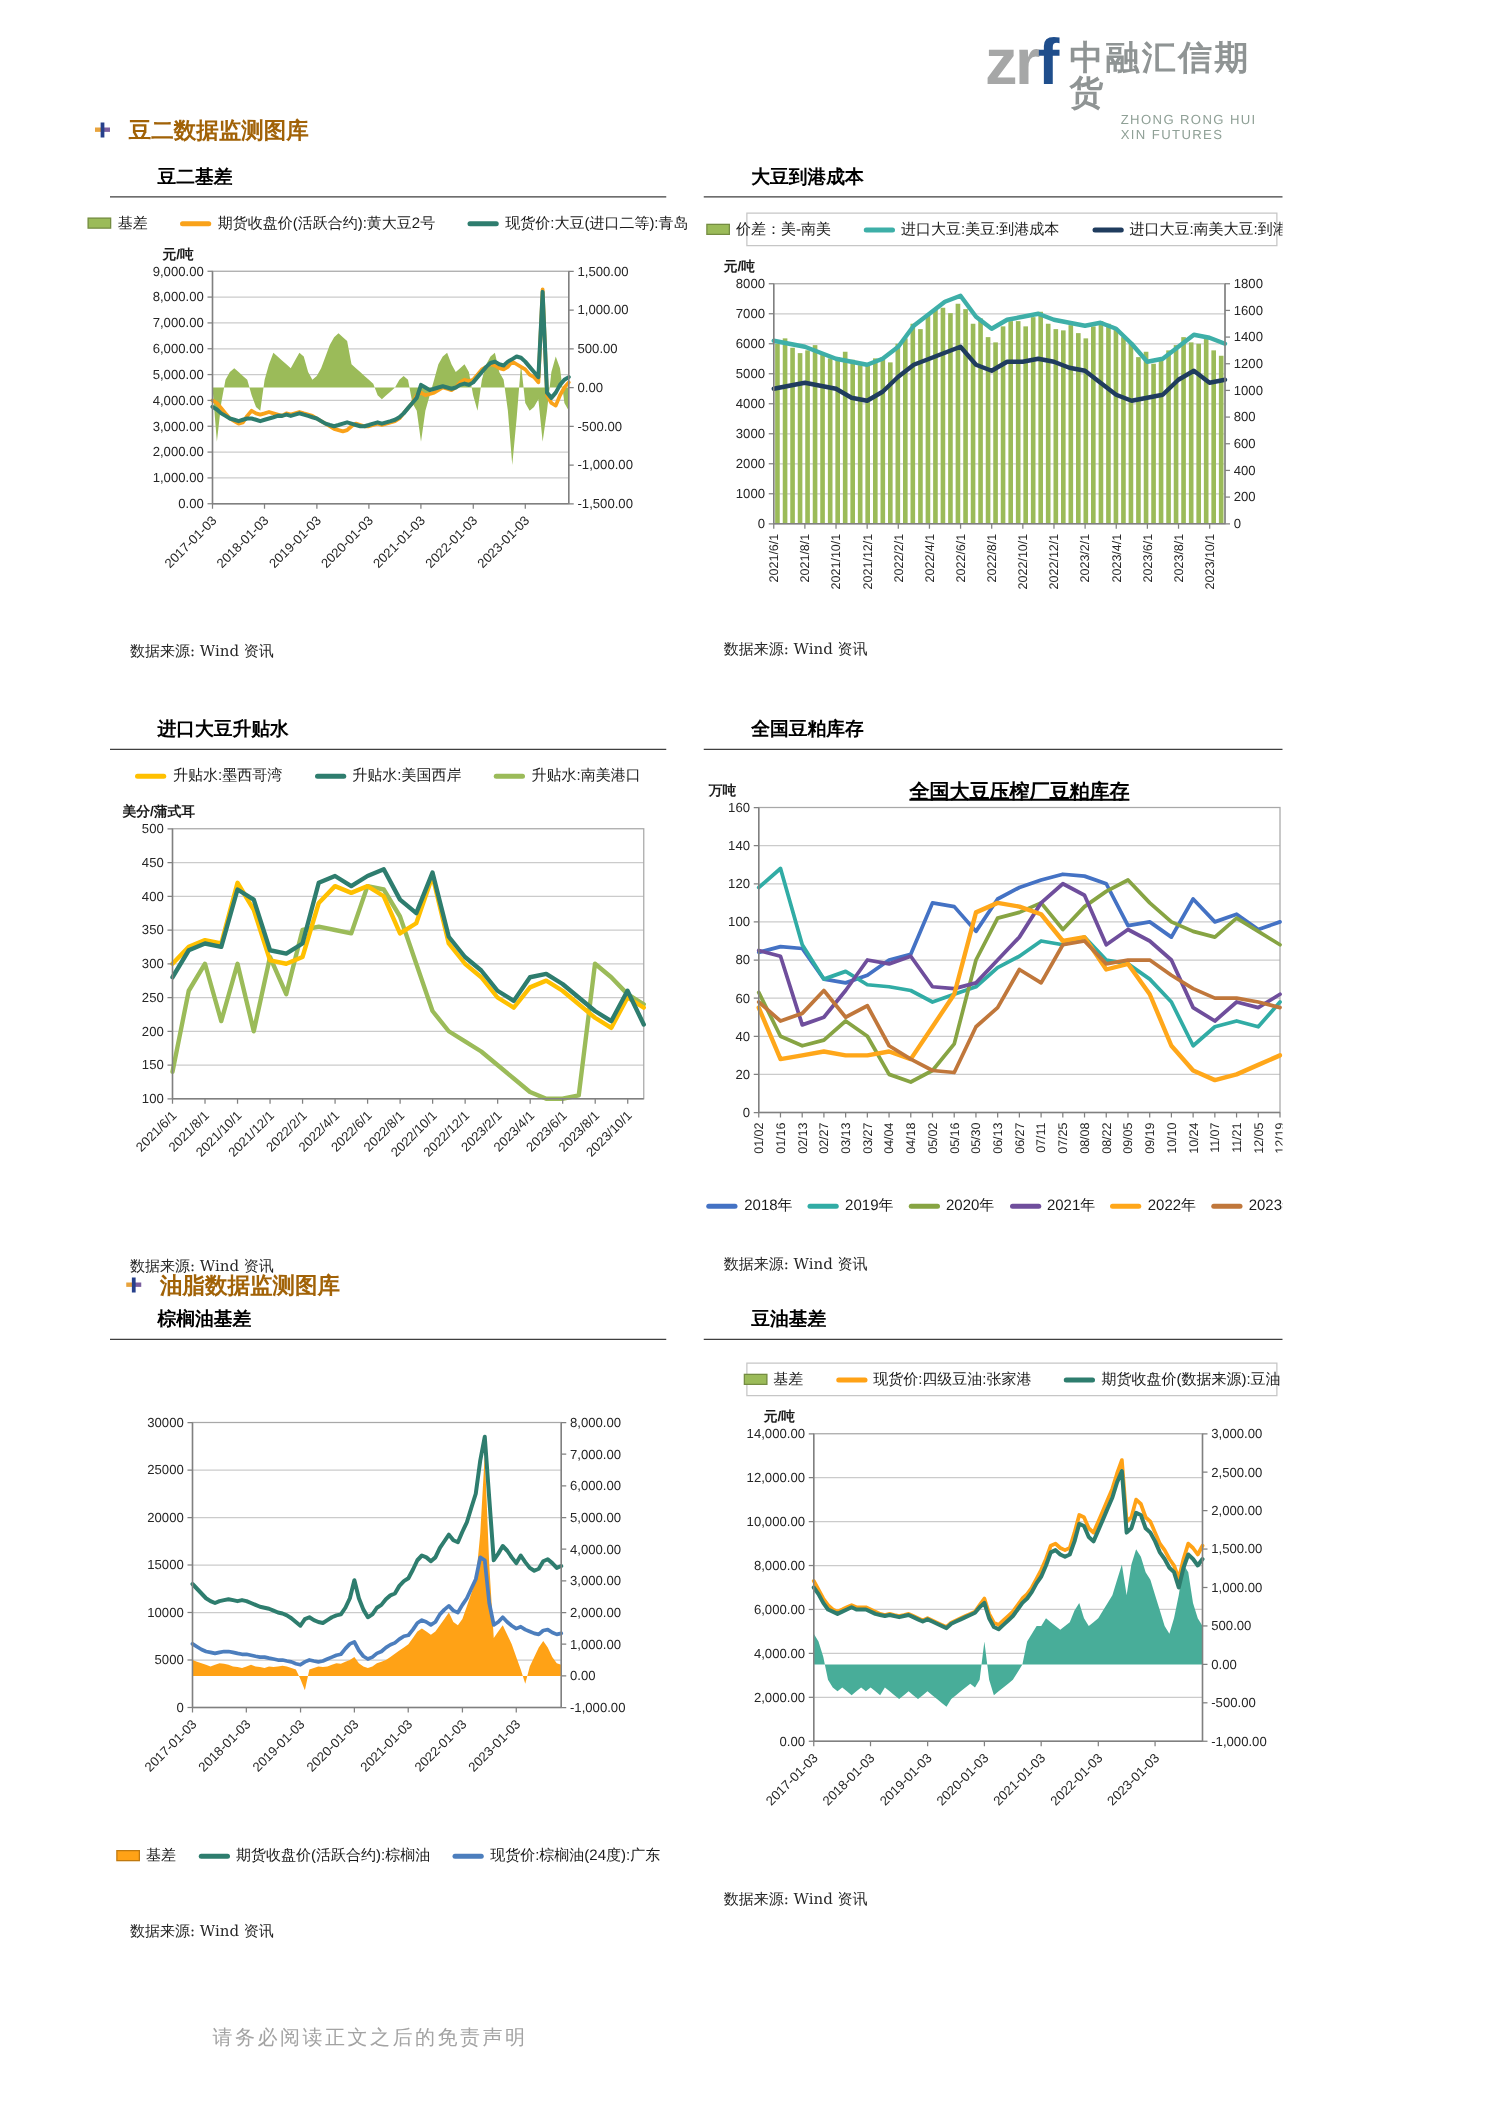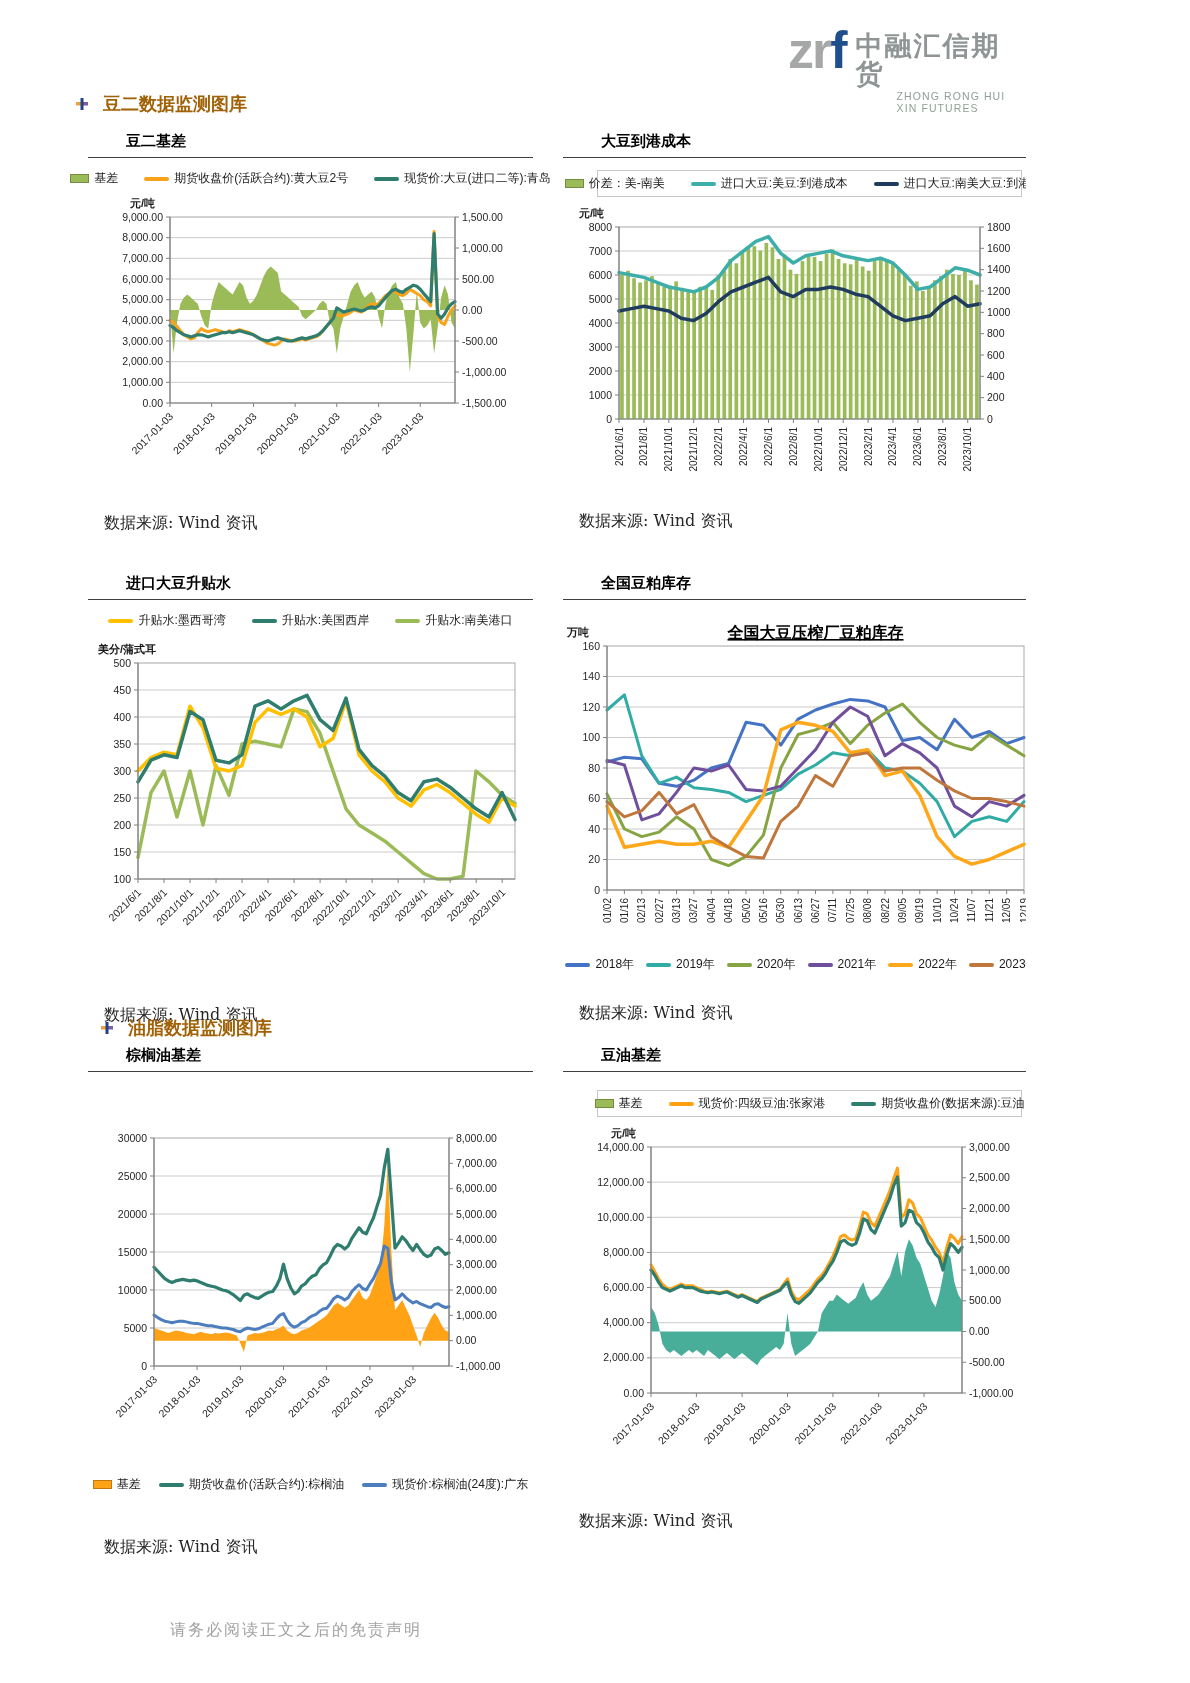--- a/index.html
+++ b/index.html
@@ -22,21 +22,21 @@
 
   
   .chart-block{position:absolute;}
   .chart-title{font-size:15px;font-weight:bold;color:#000;padding:0 0 6px 38px;border-bottom:1.5px solid #3f3f3f;}
   .legend{display:flex;align-items:center;justify-content:center;gap:26px;margin-top:12px;flex-wrap:nowrap;}
   .legend.boxed{border:1px solid #c6c6c6;padding:4px 6px;margin-left:34px;margin-right:18px;}
   .legend-item{display:flex;align-items:center;gap:5px;font-size:12px;color:#1a1a1a;white-space:nowrap;}
   .sw-box{width:19px;height:9px;display:inline-block;border:1px solid rgba(0,0,0,0.25);box-sizing:border-box;}
   .sw-line{width:25px;height:4px;border-radius:2px;display:inline-block;}
   .chart-mount{position:relative;}
-  .source{font-family:"DejaVu Serif",serif;font-size:16px;color:#262626;margin-left:16px;}
+  .source{font-family:"DejaVu Serif",serif;font-size:12px;color:#262626;margin-left:16px;}
 
   .footer{position:absolute;left:170px;top:1620px;font-family:"DejaVu Serif",serif;font-size:16px;color:#a3a3a3;letter-spacing:2px;}
   svg text{font-family:"Liberation Sans",sans-serif;}
 </style>
 </head>
 <body>
 
 <div class="page">
 
   <div class="logo">

